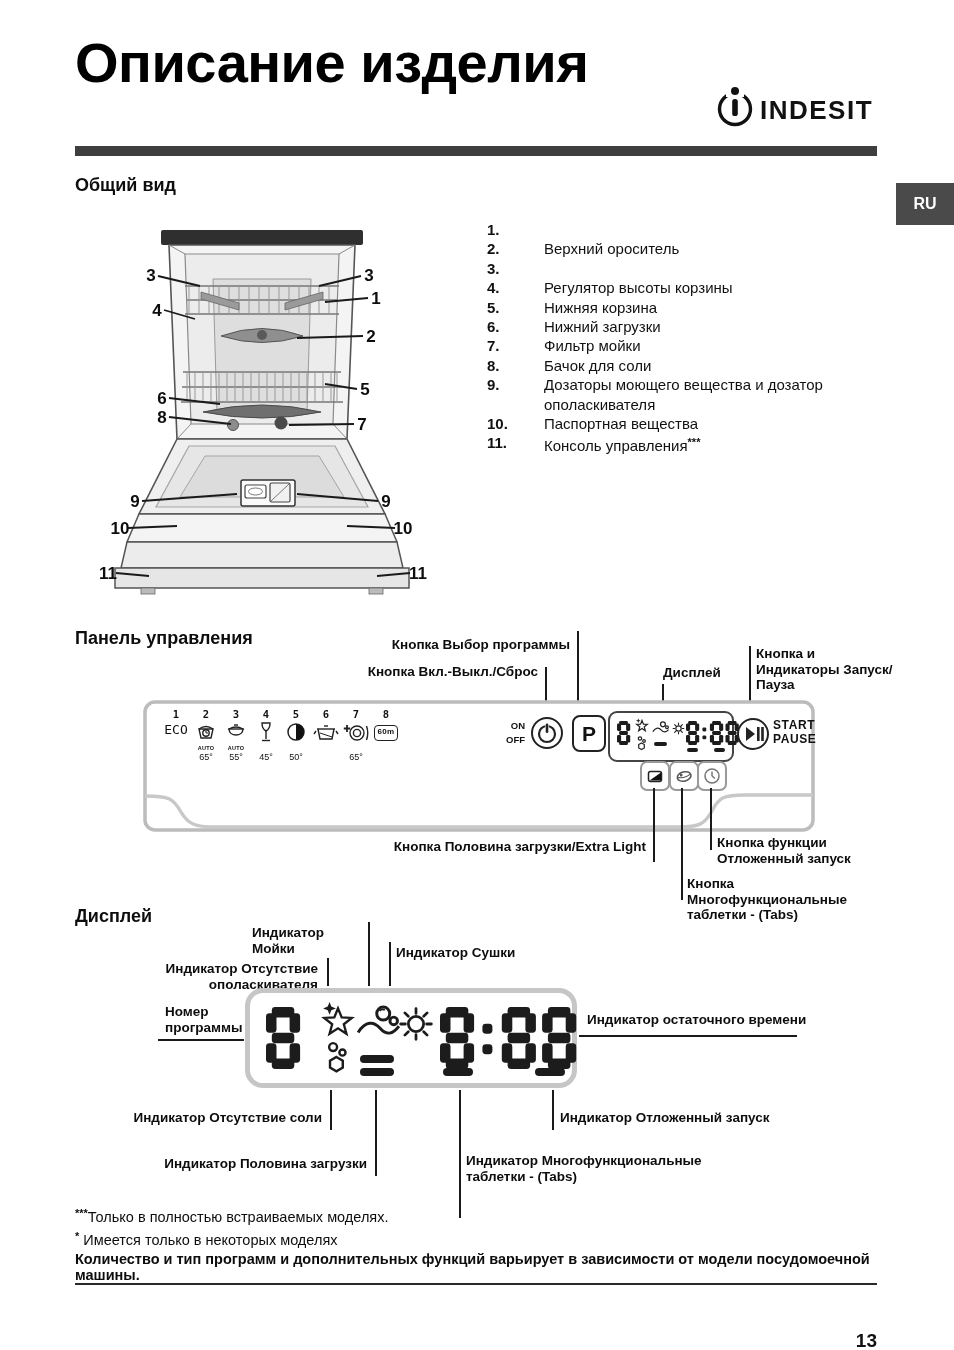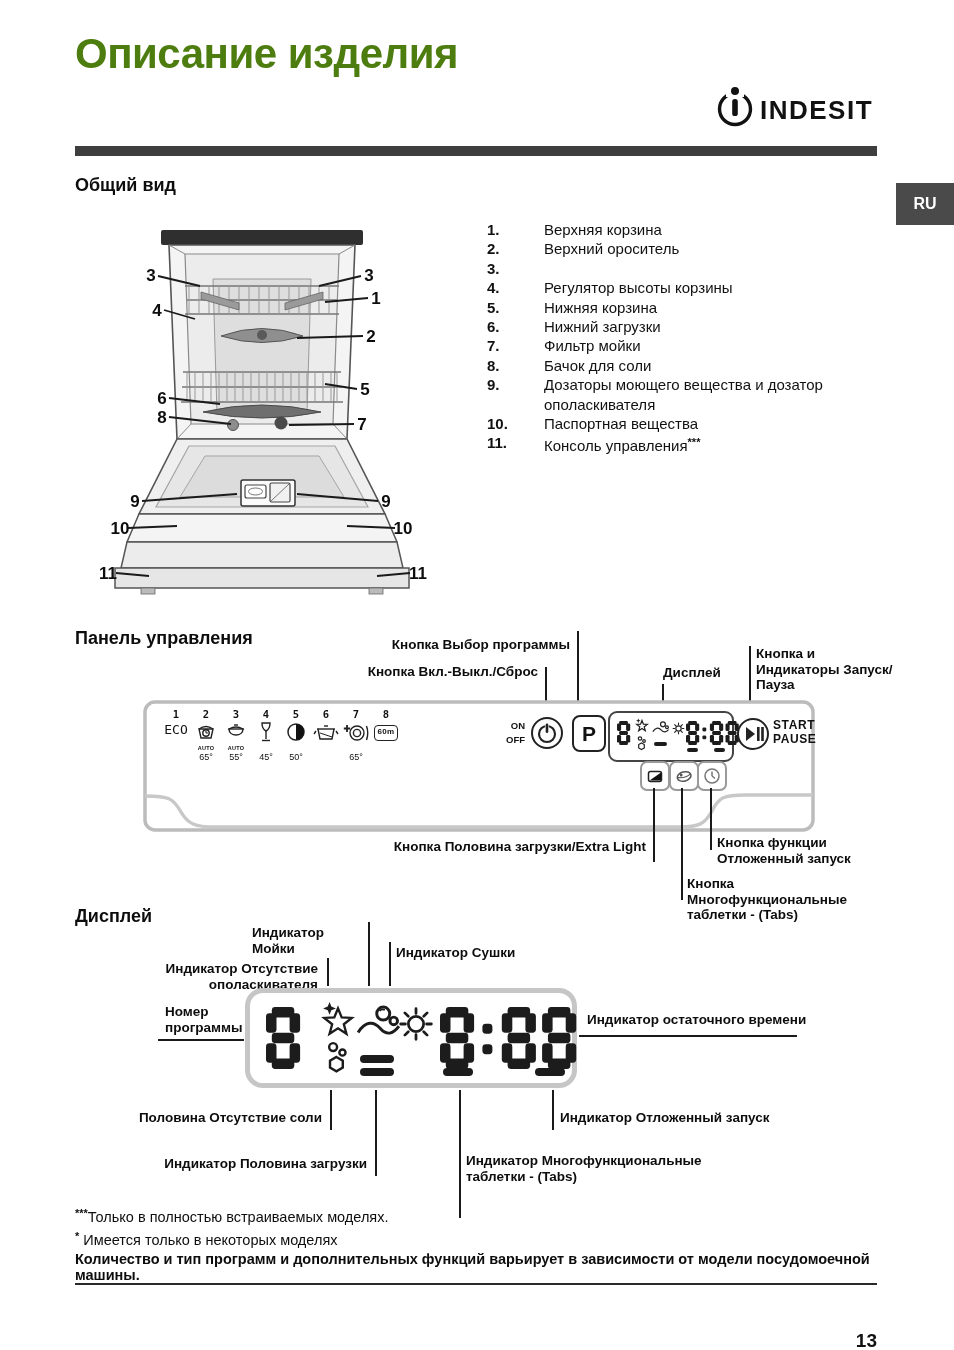--- a/index.html
+++ b/index.html
@@ -36,21 +36,21 @@
   .fnbtn{position:absolute;top:61px;width:26px;height:26px;border:2px solid #9a9a9a;border-radius:7px;
          display:flex;align-items:center;justify-content:center;}
   .bar-ind{position:absolute;background:#1c1c1c;border-radius:4px;}
   
   .bigdisp{position:absolute;left:245px;top:988px;width:332px;height:100px;border:5px solid #c6c6c6;border-radius:18px;box-sizing:border-box;}
   .footnote{position:absolute;left:75px;font-size:14.5px;color:#0d0d0d;}
 </style>
 </head>
 <body>
 
-<div class="abs" style="left:75px;top:30px;font-size:42px;font-weight:bold;letter-spacing:-0.5px;color:#4d7c0f;">Описание изделия</div>
+<div class="abs" style="left:75px;top:30px;font-size:56px;font-weight:bold;letter-spacing:-0.5px;color:#000000;">Описание изделия</div>
 
 <div class="abs" style="left:712px;top:82px;width:165px;height:46px;">
   <svg width="165" height="46" xmlns="http://www.w3.org/2000/svg">
     <g>
       <circle cx="23" cy="27" r="15.5" fill="none" stroke="#121212" stroke-width="3.4"></circle>
       <rect x="14" y="3" width="18" height="12" fill="#ffffff"></rect>
       <circle cx="23" cy="9" r="4" fill="#121212"></circle>
       <rect x="20.2" y="17" width="5.6" height="17" rx="2.6" fill="#121212"></rect>
     </g>
     <text x="48" y="37" font-family="Liberation Sans, sans-serif" font-size="26" font-weight="bold" letter-spacing="1.5" fill="#121212">INDESIT</text>
@@ -140,21 +140,20 @@
       <text x="318" y="310">10</text>
       <text x="23" y="355">11</text>
       <text x="333" y="355">11</text>
     </g>
   </svg>
 </div>
 
 <div class="legend">
   <div class="legend-row">
       <span class="legend-num">1.</span>
-      <span class="legend-text">Верхняя корзина</span>
     </div>
   <div class="legend-row">
       <span class="legend-num">2.</span>
       <span class="legend-text">Верхний ороситель</span>
     </div>
   <div class="legend-row">
       <span class="legend-num">3.</span>
     </div>
   <div class="legend-row">
       <span class="legend-num">4.</span>
@@ -510,21 +509,21 @@
         <rect x="125.7" y="36.3" width="10.5" height="19.4" rx="3.4"></rect>
       </svg></span>
   <span class="bar-ind" style="left:193px;top:75px;width:30px;height:8px;"></span>
   <span class="bar-ind" style="left:285px;top:75px;width:30px;height:8px;"></span>
 </div>
 
 <div class="callout" style="left:587px;top:1012px;width:230px;">Индикатор остаточного времени</div>
 <div class="hline" style="left:579px;top:1035px;width:218px;"></div>
 
 <div class="vline" style="left:330px;top:1090px;height:40px;"></div>
-<div class="callout" style="left:92px;top:1110px;width:230px;text-align:right;">Половина Отсутствие соли</div>
+<div class="callout" style="left:92px;top:1110px;width:230px;text-align:right;">Индикатор Отсутствие соли</div>
 
 <div class="vline" style="left:375px;top:1090px;height:86px;"></div>
 <div class="callout" style="left:139px;top:1156px;width:228px;text-align:right;">Индикатор Половина загрузки</div>
 
 <div class="vline" style="left:459px;top:1090px;height:128px;"></div>
 <div class="callout" style="left:466px;top:1153px;width:245px;">Индикатор Многофункциональные таблетки - (Tabs)</div>
 
 <div class="vline" style="left:552px;top:1090px;height:40px;"></div>
 <div class="callout" style="left:560px;top:1110px;width:225px;">Индикатор Отложенный запуск</div>
 

